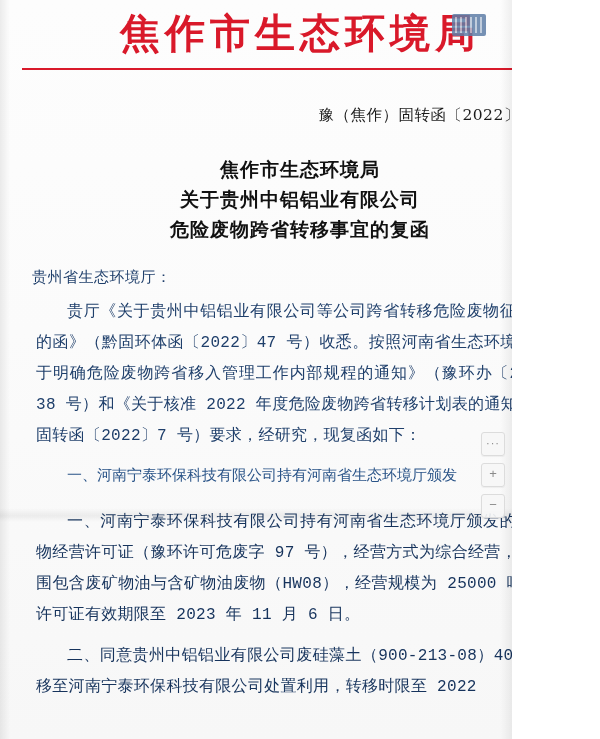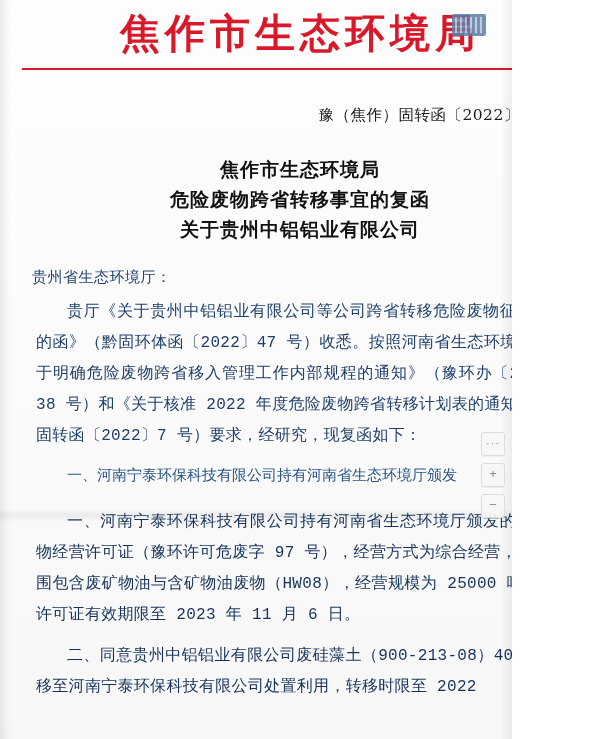--- a/index.html
+++ b/index.html
@@ -198,22 +198,22 @@
     <div class="masthead-emblem"></div>
     <div class="red-rule"></div>
   </div>
 
   <div class="doc">
 
     <div class="doc-number">豫（焦作）固转函〔2022〕92 号</div>
 
     <div class="doc-title">
       <div>焦作市生态环境局</div>
+      <div>关于贵州中铝铝业有限公司</div>
       <div>危险废物跨省转移事宜的复函</div>
-      <div>关于贵州中铝铝业有限公司</div>
     </div>
 
     <div class="recipient">贵州省生态环境厅：</div>
 
     <div class="para">贵厅《关于贵州中铝铝业有限公司等公司跨省转移危险废物征询意见的函》（黔固环体函〔2022〕47 号）收悉。按照河南省生态环境厅《关于明确危险废物跨省移入管理工作内部规程的通知》（豫环办〔2020〕38 号）和《关于核准 2022 年度危险废物跨省转移计划表的通知》（豫固转函〔2022〕7 号）要求，经研究，现复函如下：</div>
 
     <div class="ghost-line">一、河南宁泰环保科技有限公司持有河南省生态环境厅颁发</div>
 
     <div class="para dark" style="margin-top:16px;">一、河南宁泰环保科技有限公司持有河南省生态环境厅颁发的危险废物经营许可证（豫环许可危废字 97 号），经营方式为综合经营，经营范围包含废矿物油与含矿物油废物（HW08），经营规模为 25000 吨/年，许可证有效期限至 2023 年 11 月 6 日。</div>
 

